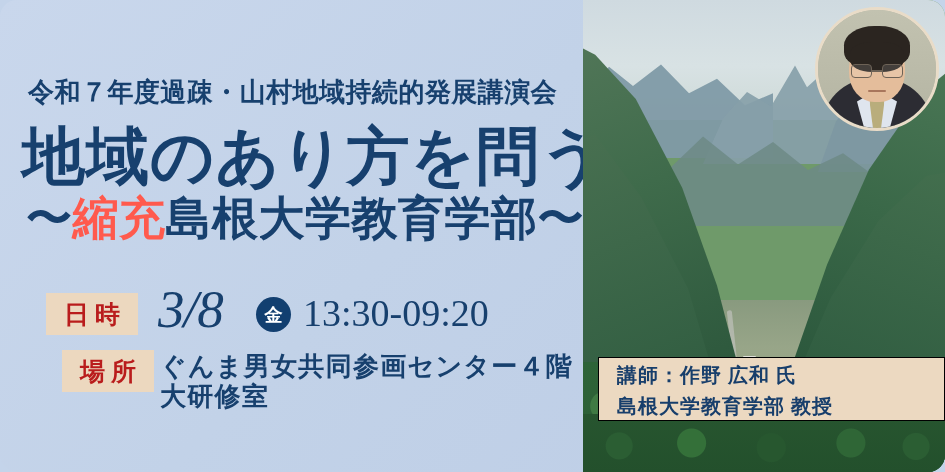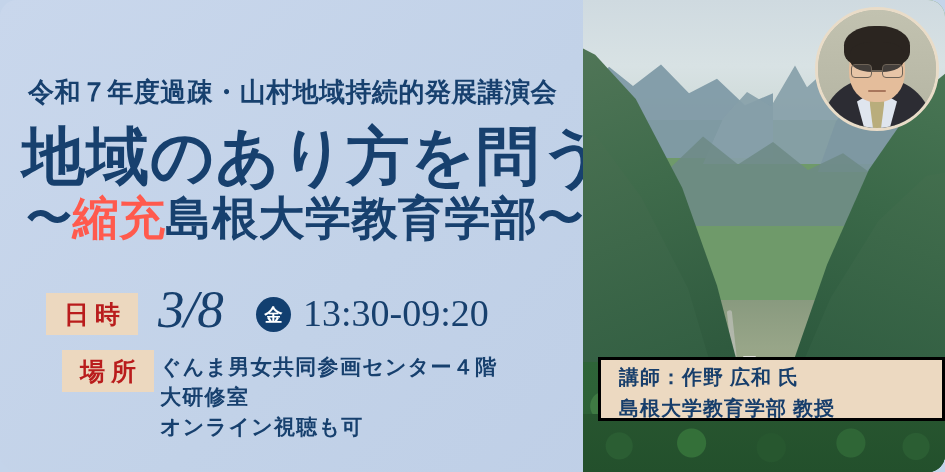--- a/index.html
+++ b/index.html
@@ -70,21 +70,21 @@
     letter-spacing:0px;font-family:"Liberation Serif", serif;
     white-space:nowrap;
   }
 
   #place-lines{
     position:absolute;left:160px;top:352px;
     color:#17406e;font-weight:700;
     font-family:"Liberation Serif", serif;
   }
   #place-lines div{
-    font-size:21px;line-height:30px;letter-spacing:1.3px;white-space:nowrap;
+    font-size:26px;line-height:30px;letter-spacing:1.3px;white-space:nowrap;
   }
 
   
   #photo{
     position:absolute;left:583px;top:0;width:362px;height:472px;overflow:hidden;
     background:#6f9a6a;
   }
   
   .sky{
     position:absolute;left:0;top:0;width:100%;height:120px;
@@ -169,21 +169,21 @@
       radial-gradient(circle at 30% 50%, #347039 0 14px, transparent 15px),
       radial-gradient(circle at 52% 58%, #27572f 0 14px, transparent 15px),
       radial-gradient(circle at 74% 50%, #2f6636 0 14px, transparent 15px),
       radial-gradient(circle at 92% 56%, #2b5e33 0 13px, transparent 14px),
       linear-gradient(180deg,#27552f 0%,#23502c 100%);
   }
 
   
   #speaker-band{
     position:absolute;left:15px;top:357px;width:347px;height:64px;
-    background:#ecd9c1;border:3px solid #000000;
+    background:#ecd9c1;border:1px solid #000000;
     box-sizing:border-box;
   }
   #speaker-band div{
     color:#173e6b;font-weight:700;font-family:"Liberation Serif", serif;
     font-size:20px;line-height:31px;letter-spacing:1px;
     padding-left:18px;white-space:nowrap;
   }
   #speaker-band div:first-child{padding-top:2px;}
 
   
@@ -256,21 +256,20 @@
 
     <div class="badge" id="badge-date">日時</div>
     <div id="date-value">3/8</div>
     <div id="dow-badge">金</div>
     <div id="time-value">13:30-09:20</div>
 
     <div class="badge" id="badge-place">場所</div>
     <div id="place-lines">
       <div>ぐんま男女共同参画センター４階</div>
       <div>大研修室</div>
-      <div>オンライン視聴も可</div>
     </div>
   </div>
 
   <div id="photo">
     <div class="sky"></div>
     <div class="ridge r1"></div>
     <div class="ridge r2"></div>
     <div class="ridge r3"></div>
     <div class="ridge r4"></div>
 

